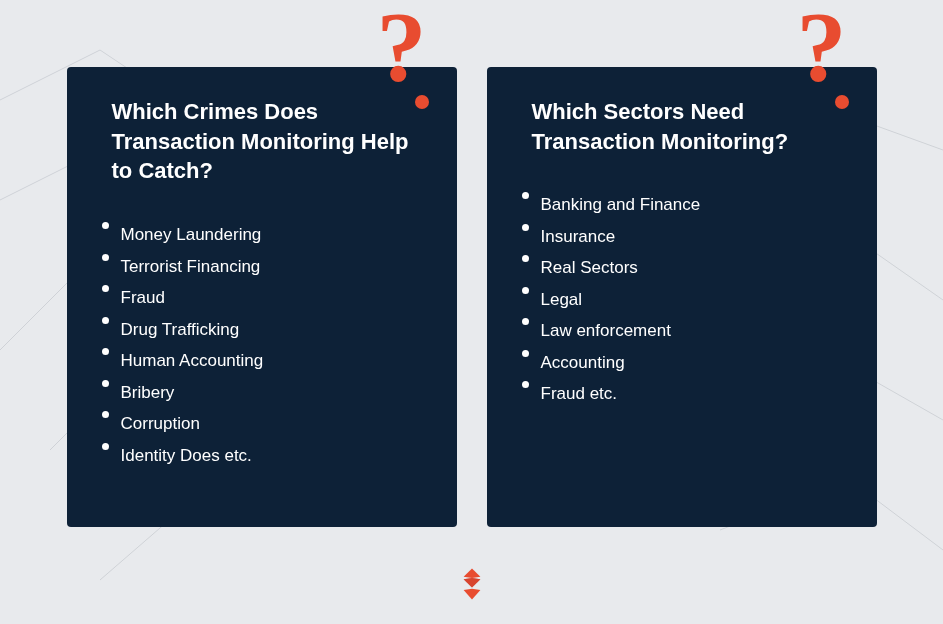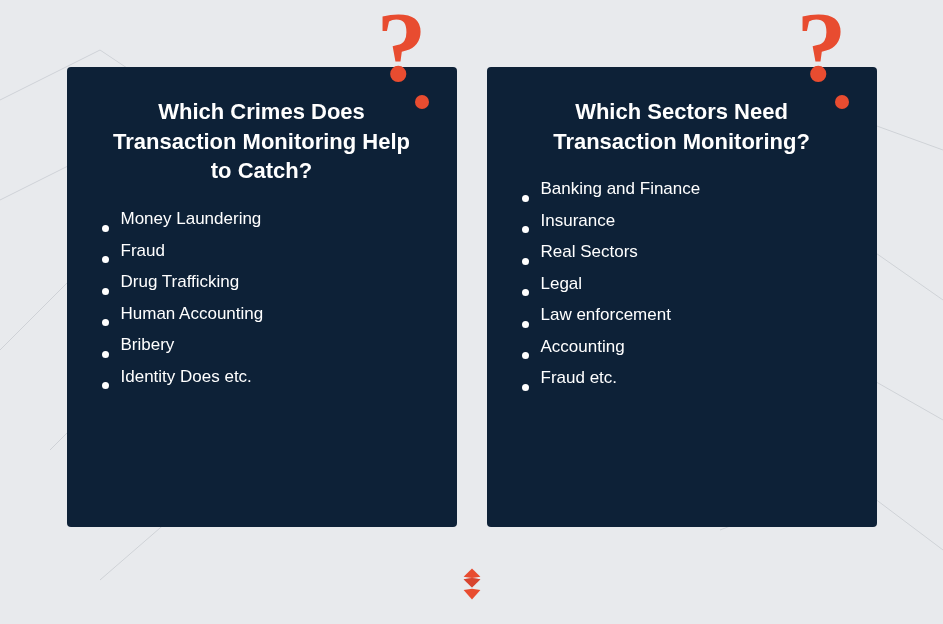--- a/index.html
+++ b/index.html
@@ -67,38 +67,37 @@
       height: 14px;
       background-color: #e84c30;
       border-radius: 50%;
     }
 
     .card-title {
       color: #ffffff;
       font-size: 22px;
       font-weight: 800;
       line-height: 1.35;
-      margin-bottom: 20px;
-      text-align: center;
+      margin-bottom: 36px;
       padding: 0 10px;
     }
 
     .card-list {
       list-style: none;
       padding: 0;
     }
 
     .card-list li {
       color: #ffffff;
       font-size: 17px;
       font-weight: 400;
       line-height: 1.5;
       margin-bottom: 6px;
       display: flex;
-      align-items: flex-end;
+      align-items: flex-start;
       gap: 12px;
     }
 
     .card-list li::before {
       content: '';
       display: inline-block;
       width: 7px;
       height: 7px;
       background-color: #ffffff;
       border-radius: 50%;
@@ -158,30 +157,36 @@
 
   <div class="card">
     <div class="question-mark">?</div>
     <div class="orange-dot"></div>
     <div class="card-title">Which Crimes Does Transaction Monitoring Help to Catch?</div>
     <ul class="card-list">
       <li>
           <span>Money Laundering</span>
         </li>
       <li>
+          <span>Terrorist Financing</span>
+        </li>
+      <li>
           <span>Fraud</span>
         </li>
       <li>
           <span>Drug Trafficking</span>
         </li>
       <li>
           <span>Human Accounting</span>
         </li>
       <li>
           <span>Bribery</span>
+        </li>
+      <li>
+          <span>Corruption</span>
         </li>
       <li>
           <span>Identity Does etc.</span>
         </li>
     </ul>
   </div>
 
   <div class="card">
     <div class="question-mark">?</div>
     <div class="orange-dot"></div>

